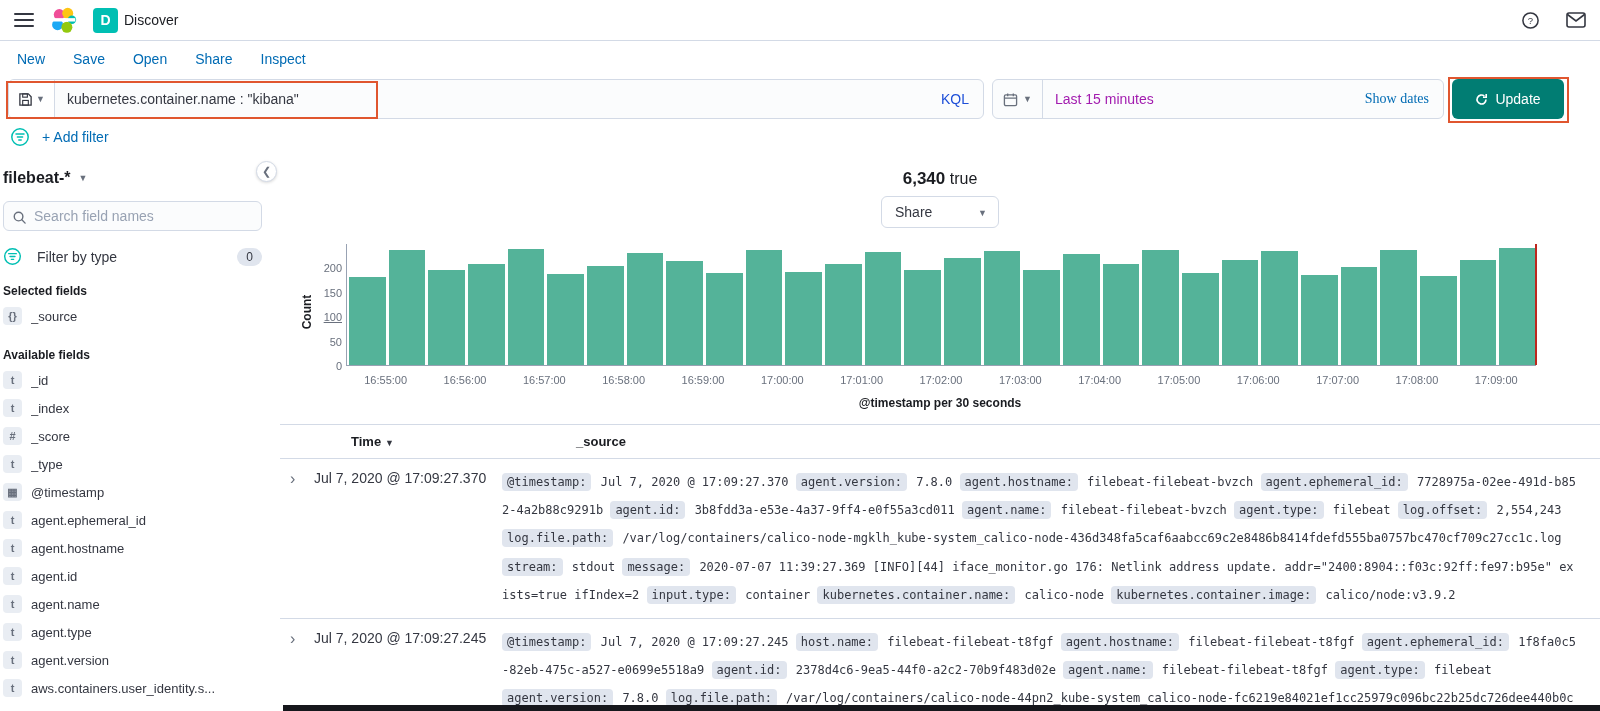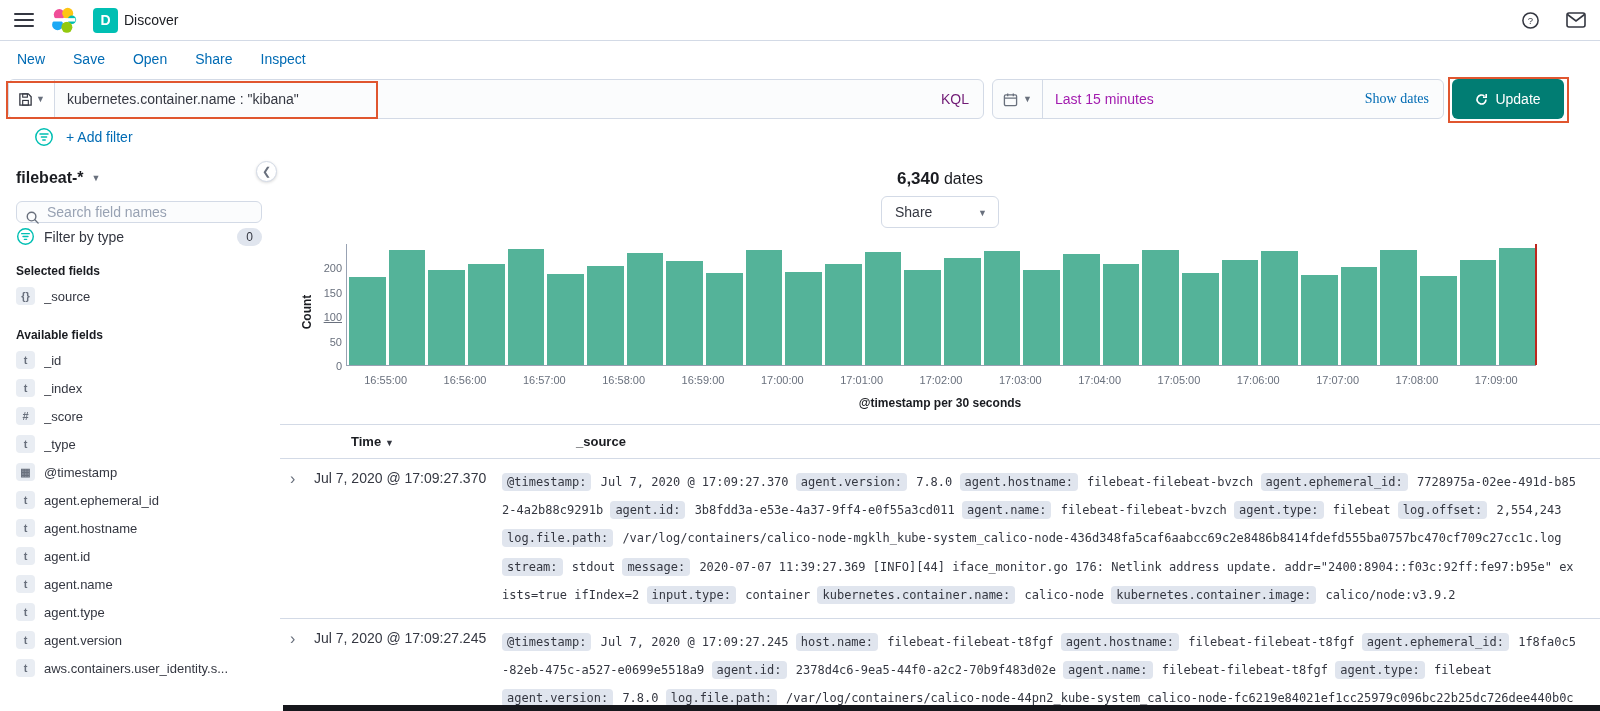--- a/index.html
+++ b/index.html
@@ -24,48 +24,48 @@
 
   
   .query-row { display:flex; align-items:center; gap:8px; padding:4px 36px 4px 8px; height:48px; }
   .input-group { flex:1; display:flex; align-items:center; height:40px; border:1px solid #D3DAE6;
     border-radius:6px; background:#fbfcfd; overflow:hidden; }
   .save-btn { width:46px; height:100%; border-right:1px solid #D3DAE6; background:#fff;
     display:flex; align-items:center; justify-content:center; gap:3px; cursor:pointer; }
   .chev { font-size:9px; color:#69707D; }
   .query-input { flex:1; height:100%; border:none; outline:none; background:transparent;
     font-size:14px; color:#343741; padding:0 12px; font-family:"Liberation Sans", sans-serif; }
-  .kql { padding:0 14px; font-size:14px; color:#701a75; cursor:pointer; }
+  .kql { padding:0 14px; font-size:14px; color:#1d4ed8; cursor:pointer; }
   .datepicker { width:452px; height:40px; border:1px solid #D3DAE6; border-radius:6px;
     background:#fbfcfd; display:flex; align-items:center; }
   .cal-btn { height:100%; padding:0 10px; border-right:1px solid #D3DAE6; display:flex;
     align-items:center; gap:5px; cursor:pointer; }
   .time-range { font-size:14px; color:#a21caf; padding-left:12px; }
   .show-dates { margin-left:auto; padding-right:14px; font-size:14px; color:#006BB4; cursor:pointer;font-family:Liberation Serif, serif; }
   .update-btn { width:112px; height:40px; background:#017D73; border:none; border-radius:6px;
     color:#fff; font-size:14px; font-weight:500; display:flex; align-items:center; justify-content:center;
     gap:7px; cursor:pointer; font-family:"Liberation Sans", sans-serif; }
 
   
-  .filter-row { display:flex; align-items:center; gap:12px; padding:4px 10px 10px;margin-left:24px; }
+  .filter-row { display:flex; align-items:center; gap:12px; padding:4px 10px 10px; }
   .add-filter { font-size:14px; color:#006BB4; cursor:pointer; }
 
   
   .content { display:flex; position:relative; height:553px; }
 
-  .sidebar { width:280px; padding:12px 18px 0 16px; flex:none; }
+  .sidebar { width:280px; padding:12px 18px 0 3px; flex:none; }
   .index-pattern { display:flex; align-items:center; gap:8px; font-size:16px; font-weight:700;
     color:#1A1C21; cursor:pointer; }
   .field-search { position:relative; margin-top:14px; }
-  .field-search input { width:100%; height:22px; border:1px solid #D3DAE6; border-radius:6px;
+  .field-search input { width:100%; height:30px; border:1px solid #D3DAE6; border-radius:6px;
     background:#fbfcfd; font-size:14px; padding:0 8px 0 30px; color:#343741; outline:none;
     font-family:"Liberation Sans", sans-serif; }
   .field-search input::placeholder { color:#98A2B3; }
   .search-icon { position:absolute; left:9px; top:9px; }
-  .filter-type-row { display:flex; align-items:center; gap:9px; margin-top:4px; font-size:14px;
+  .filter-type-row { display:flex; align-items:center; gap:15px; margin-top:16px; font-size:14px;
     color:#343741; cursor:pointer; }
   .count-badge { margin-left:auto; background:#E0E5EE; color:#343741; border-radius:11px;
     padding:2px 9px; font-size:12px; }
   .section-label { margin-top:18px; font-size:12px; font-weight:700; color:#1A1C21; }
   .field-list { margin-top:4px; }
   .field-item { display:flex; align-items:center; gap:9px; padding:5px 0; cursor:pointer; }
   .field-icon { width:19px; height:18px; flex:none; border-radius:4px; background:#E9EDF3;
     color:#69707D; font-size:11px; font-weight:700; display:flex; align-items:center; justify-content:center; }
   .field-name { font-size:13px; color:#343741; white-space:nowrap; overflow:hidden; text-overflow:ellipsis; }
 
@@ -289,21 +289,21 @@
         </div>
         <div class="field-item"></div>
       </div>
   </aside>
 
   <main class="main">
     <div class="collapse-btn">❮</div>
 
     <div class="hits-line">
       <span class="hits-num">6,340</span>
-      <span>dates</span>
+      <span>true</span>
     </div>
 
     <div class="range-line">
       <span class="interval-select">
         <span>Share</span>
         <span class="chev">▼</span>
       </span>
     </div>
 
     <div class="chart-wrap">

